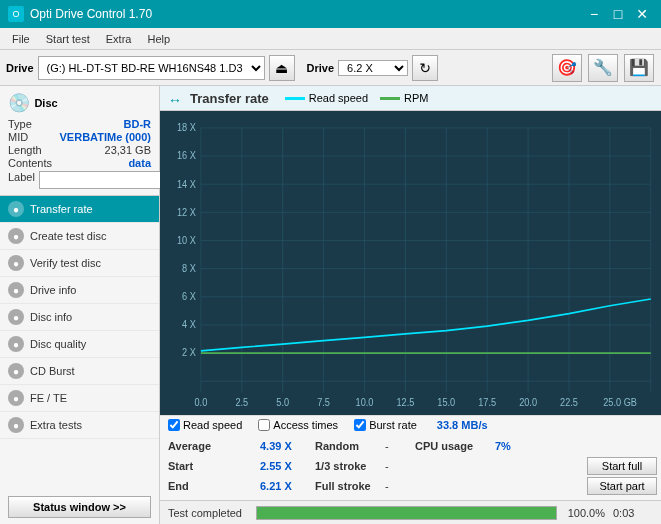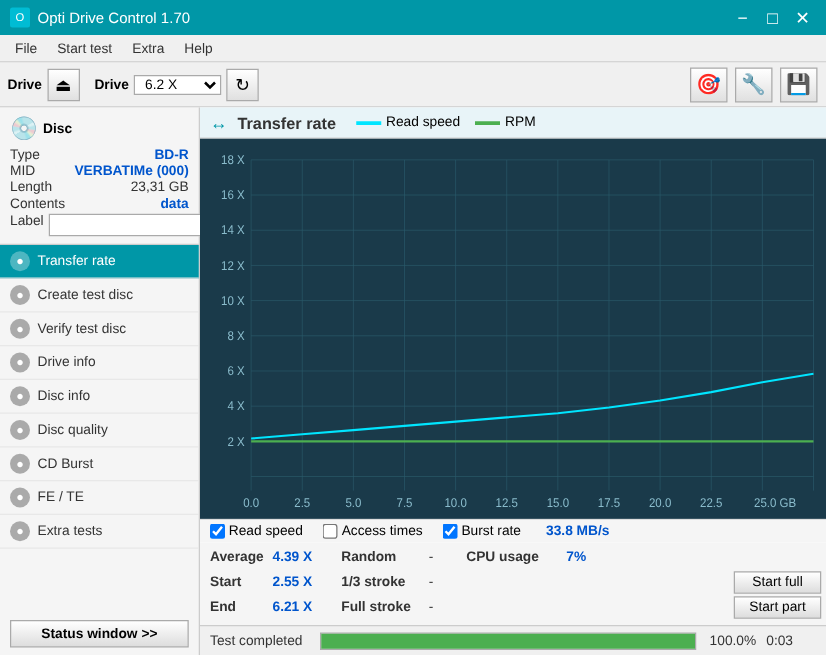--- a/index.html
+++ b/index.html
@@ -73,21 +73,21 @@
 
     
     #stats-row { display: flex; align-items: center; padding: 3px 8px; background: #f5f5f5; border-top: 1px solid #ddd; gap: 0; }
     .checkbox-item { display: flex; align-items: center; gap: 3px; margin-right: 16px; font-size: 11px; }
     input[type=checkbox] { width: 12px; height: 12px; }
     .burst-rate-val { color: #0055cc; font-weight: bold; margin-left: 4px; }
 
     #data-rows { padding: 2px 4px 4px 8px; background: #f5f5f5; }
     .data-row { display: flex; align-items: center; height: 20px; }
     .data-col-label { width: 50px; font-size: 11px; color: #333; font-weight: bold; }
-    .data-col-value { width: 55px; font-size: 11px; color: #0055cc; font-weight: bold; }
+    .data-col-value { width: 55px; font-size: 11px; color: #0055cc; font-weight: bold; margin-left: 42px; }
     .data-col-label2 { width: 70px; font-size: 11px; color: #333; font-weight: bold; }
     .data-col-value2 { width: 30px; font-size: 11px; color: #333; }
     .data-col-label3 { width: 80px; font-size: 11px; color: #333; font-weight: bold; }
     .data-col-value3 { flex: 1; font-size: 11px; color: #333; }
     .action-btn { padding: 2px 10px; border: 1px solid #aaa; background: linear-gradient(to bottom, #fff, #ddd); cursor: pointer; font-size: 11px; float: right; min-width: 70px; }
 
     
     #progress-area { display: flex; align-items: center; padding: 3px 8px; background: #f0f0f0; border-top: 1px solid #ccc; gap: 8px; height: 24px; }
     #status-text { font-size: 11px; color: #333; min-width: 80px; }
     #progress-bar-container { flex: 1; height: 14px; border: 1px solid #aaa; background: #ddd; }
@@ -114,20 +114,21 @@
 
 <div id="menubar">
 <span class="menu-item">File</span>
     <span class="menu-item">Start test</span>
     <span class="menu-item">Extra</span>
     <span class="menu-item">Help</span>
   </div>
 
 <div id="toolbar">
   <span style="font-weight:bold;font-size:11px;">Drive</span>
+  <select id="drive-select"><option>(G:)  HL-DT-ST BD-RE  WH16NS48 1.D3</option></select>
   <button class="toolbar-btn">⏏</button>
   <span style="font-weight:bold;font-size:11px;margin-left:8px;">Drive</span>
   <select id="speed-select"><option>6.2 X</option></select>
   <button class="toolbar-btn">↻</button>
   <div class="toolbar-spacer"></div>
   <button class="toolbar-icon-btn">🎯</button>
   <button class="toolbar-icon-btn">🔧</button>
   <button class="toolbar-icon-btn">💾</button>
 </div>
 

